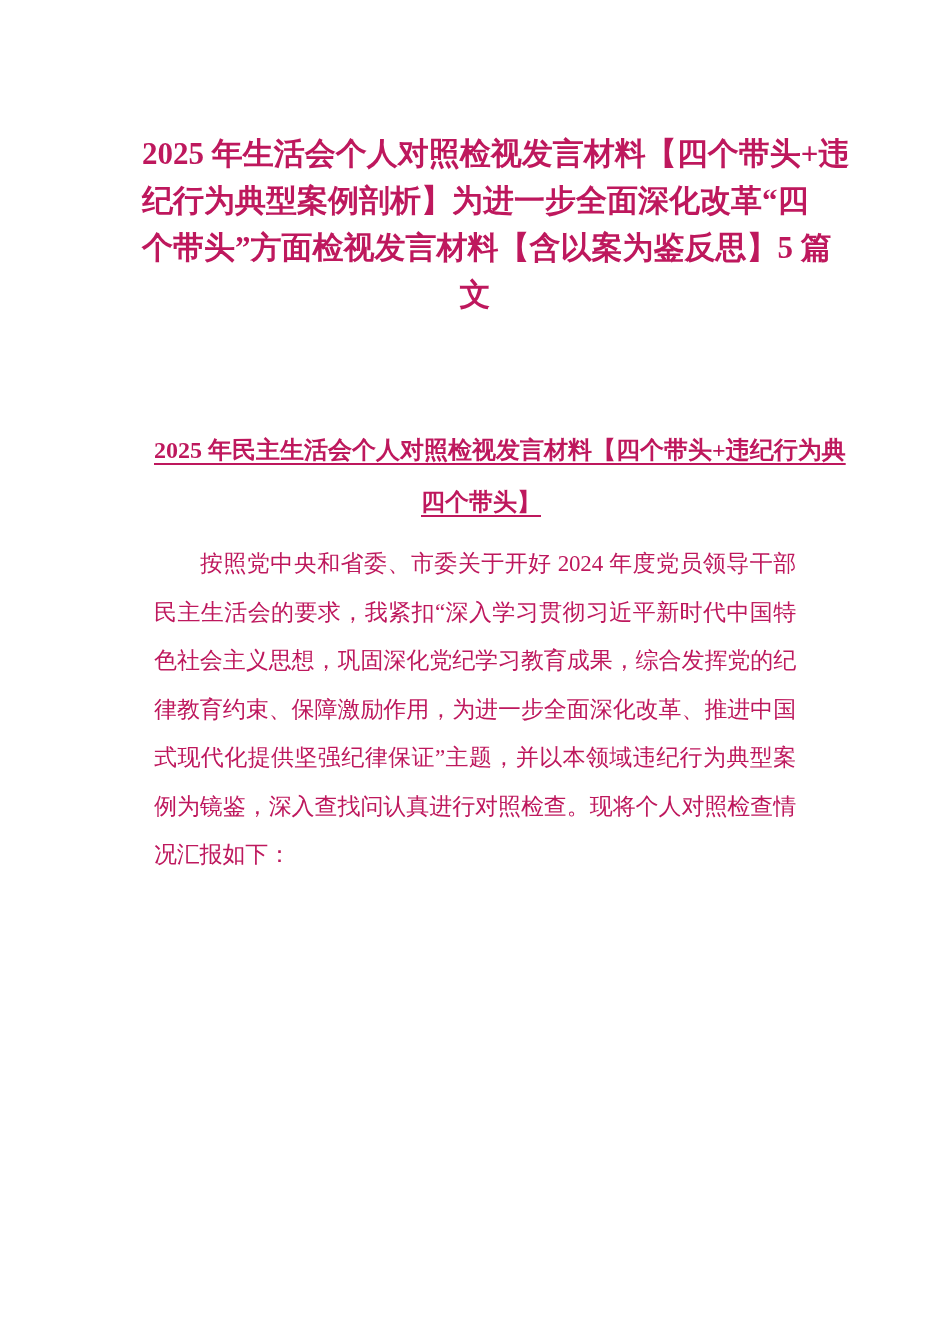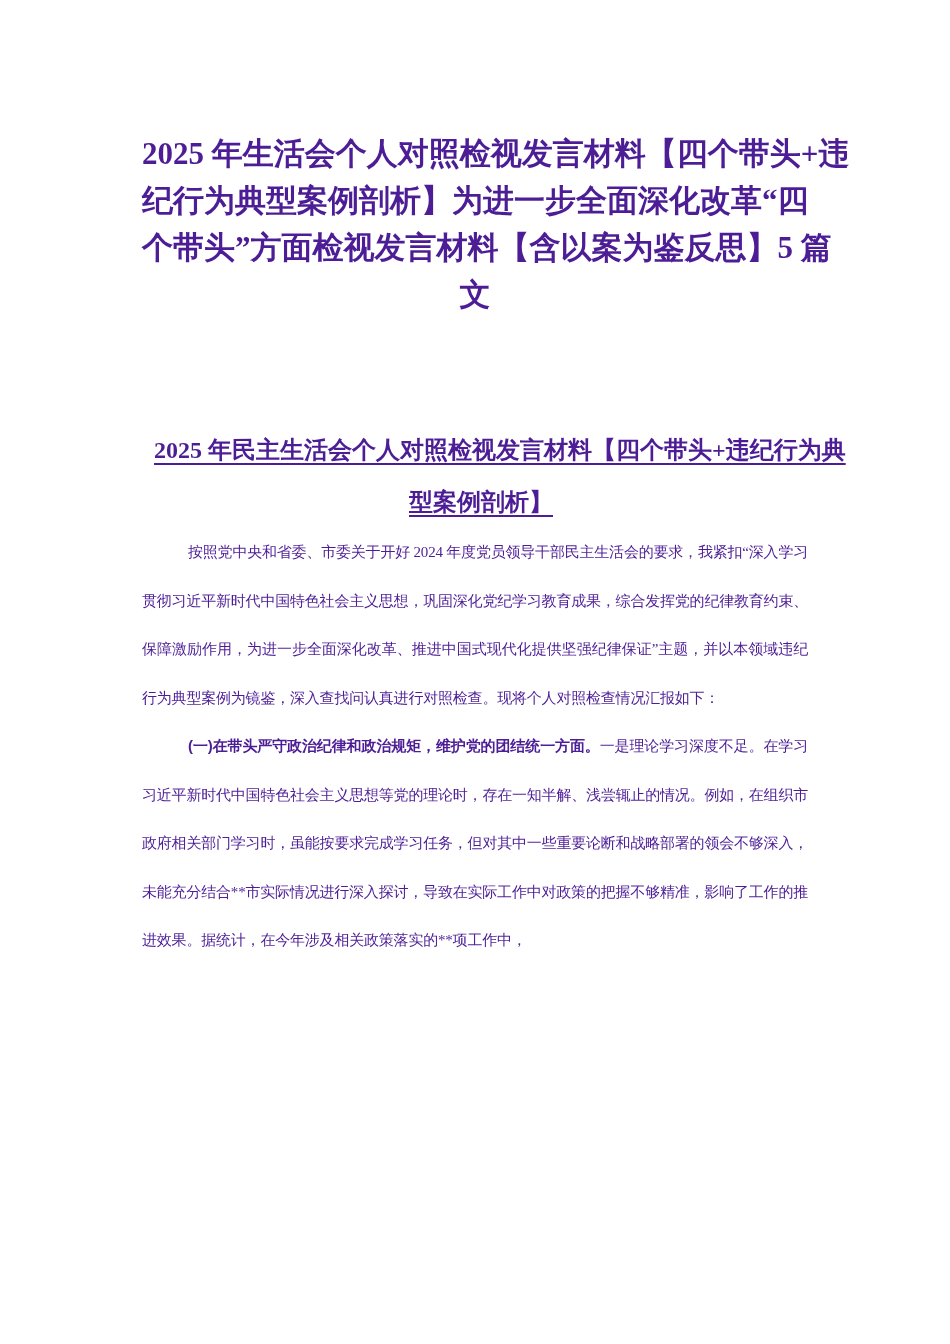--- a/index.html
+++ b/index.html
@@ -8,21 +8,21 @@
     background: #ffffff;
   }
   .page {
     position: relative;
     width: 950px;
     min-height: 1344px;
     margin: 0 auto;
     background: #ffffff;
     box-sizing: border-box;
     padding: 130px 142px 40px 142px;
-    color: #4c1d95;
+    color: #be185d;
     font-family: "Liberation Serif", "DejaVu Serif", serif;
     overflow: hidden;
     border-radius: 25px;
   }
   .doc-title {
     margin: 0;
     font-size: 31px;
     font-weight: bold;
     line-height: 47px;
     text-align: center;
@@ -40,22 +40,22 @@
   }
   .doc-subtitle .sline {
     display: block;
     white-space: nowrap;
     text-decoration: underline;
     text-underline-offset: 5px;
     text-decoration-thickness: 2px;
     margin-left: 12px;
   }
   .body-para {
-    margin: 0;
-    font-size: 15px;
+    margin: 12px;
+    font-size: 23px;
     line-height: 48.5px;
     letter-spacing: -0.2px;
     text-align: justify;
   }
   .indent2 {
     text-indent: 46px;
   }
   .sec-heading {
     margin: 7px 0 0 0;
     font-size: 23px;
@@ -76,21 +76,20 @@
 
   <h1 class="doc-title">
     <span class="tline">2025 年生活会个人对照检视发言材料【四个带头+违</span>
     <span class="tline">纪行为典型案例剖析】为进一步全面深化改革“四</span>
     <span class="tline">个带头”方面检视发言材料【含以案为鉴反思】5 篇</span>
     <span class="tline">文</span>
   </h1>
 
   <h2 class="doc-subtitle">
     <span class="sline">2025 年民主生活会个人对照检视发言材料【四个带头+违纪行为典</span>
-    <span class="sline">型案例剖析】</span>
+    <span class="sline">四个带头】</span>
   </h2>
 
   <p class="body-para indent2">按照党中央和省委、市委关于开好 2024 年度党员领导干部民主生活会的要求，我紧扣“深入学习贯彻习近平新时代中国特色社会主义思想，巩固深化党纪学习教育成果，综合发挥党的纪律教育约束、保障激励作用，为进一步全面深化改革、推进中国式现代化提供坚强纪律保证”主题，并以本领域违纪行为典型案例为镜鉴，深入查找问认真进行对照检查。现将个人对照检查情况汇报如下：</p>
 
 
-  <p class="body-para indent2"><span class="bold-lead">(一)在带头严守政治纪律和政治规矩，维护党的团结统一方面。</span><span>一是理论学习深度不足。在学习习近平新时代中国特色社会主义思想等党的理论时，存在一知半解、浅尝辄止的情况。例如，在组织市政府相关部门学习时，虽能按要求完成学习任务，但对其中一些重要论断和战略部署的领会不够深入，未能充分结合**市实际情况进行深入探讨，导致在实际工作中对政策的把握不够精准，影响了工作的推进效果。据统计，在今年涉及相关政策落实的**项工作中，</span></p>
 
 </div>
 
 </body></html>

